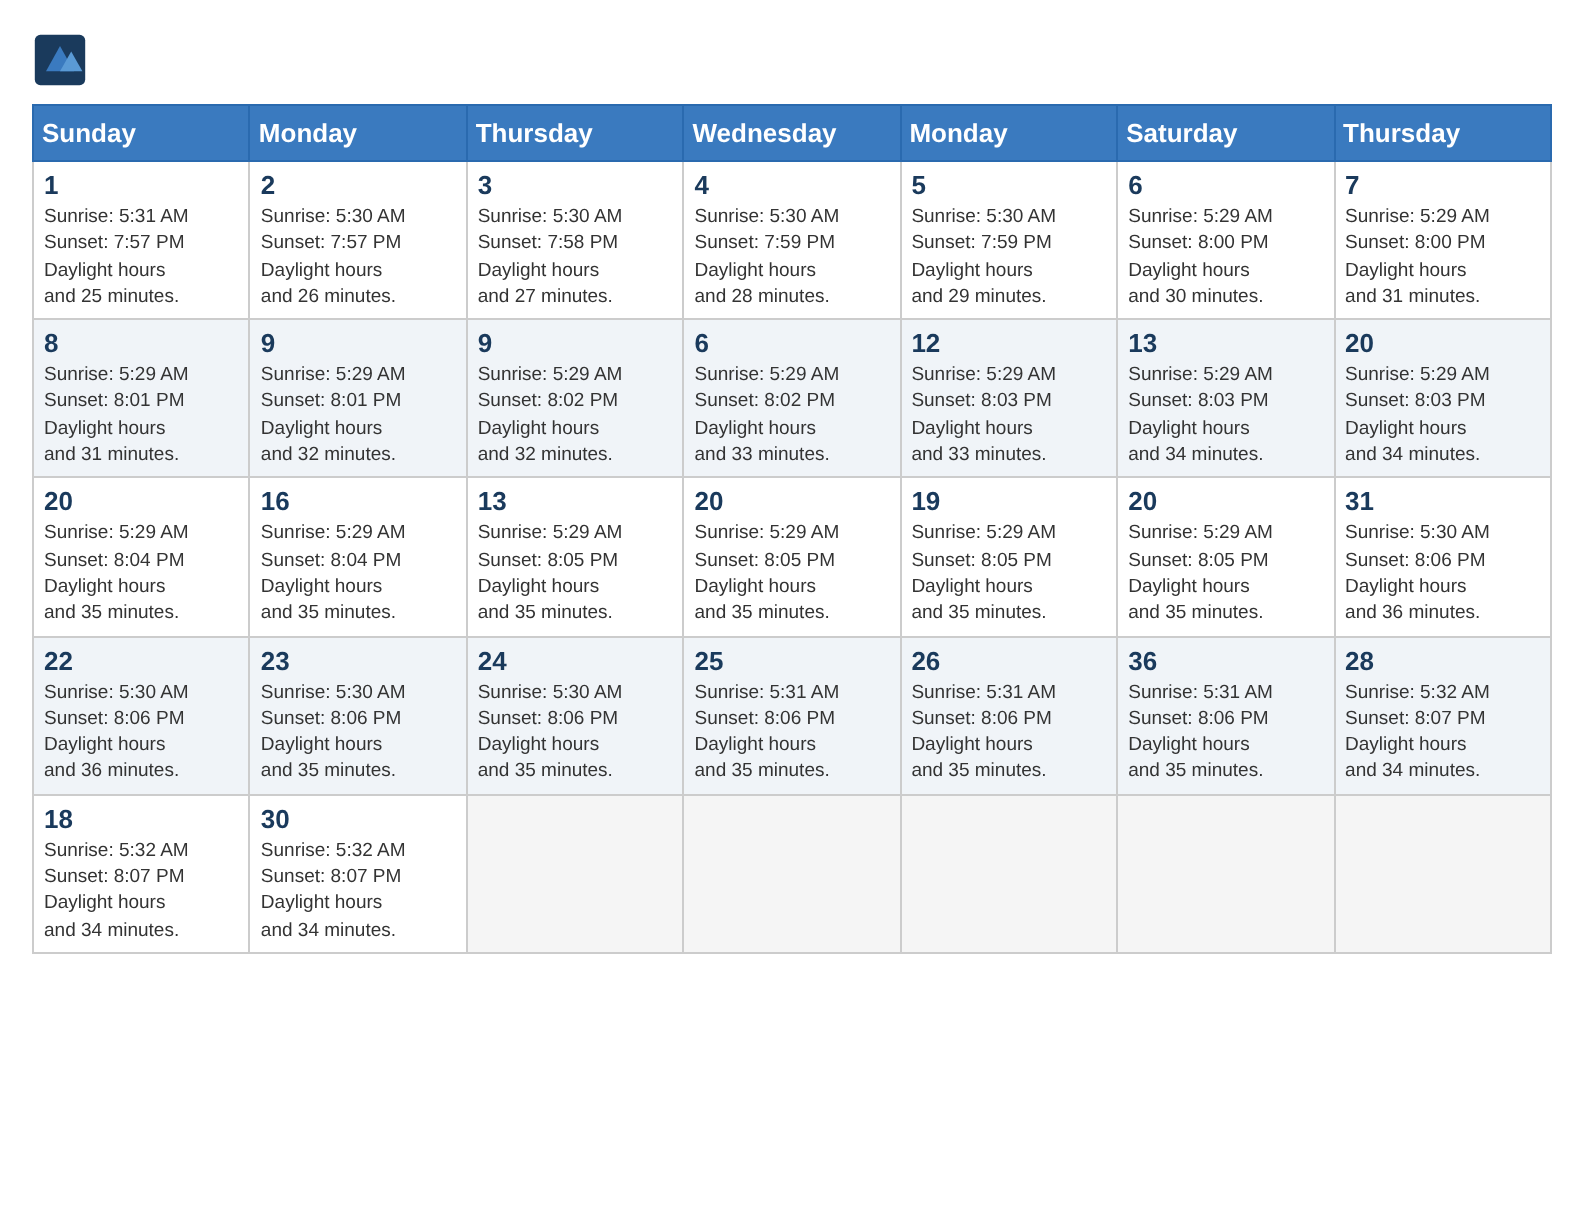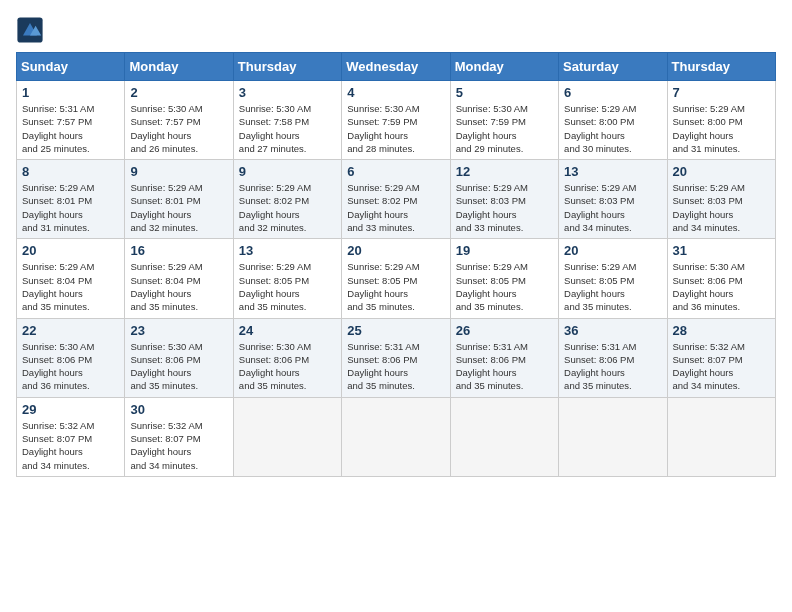--- a/index.html
+++ b/index.html
@@ -379,21 +379,21 @@
         <div class="day-info">
           Sunrise: 5:32 AM<br>
           Sunset: 8:07 PM<br>
           Daylight hours<br>
           and 34 minutes.
         </div>
       </td>
       </tr>
       <tr>
         <td>
-        <span class="day-number">29</span>
+        <span class="day-number">18</span>
         <div class="day-info">
           Sunrise: 5:32 AM<br>
           Sunset: 8:07 PM<br>
           Daylight hours<br>
           and 34 minutes.
         </div>
       </td>
         <td>
         <span class="day-number">30</span>
         <div class="day-info">

